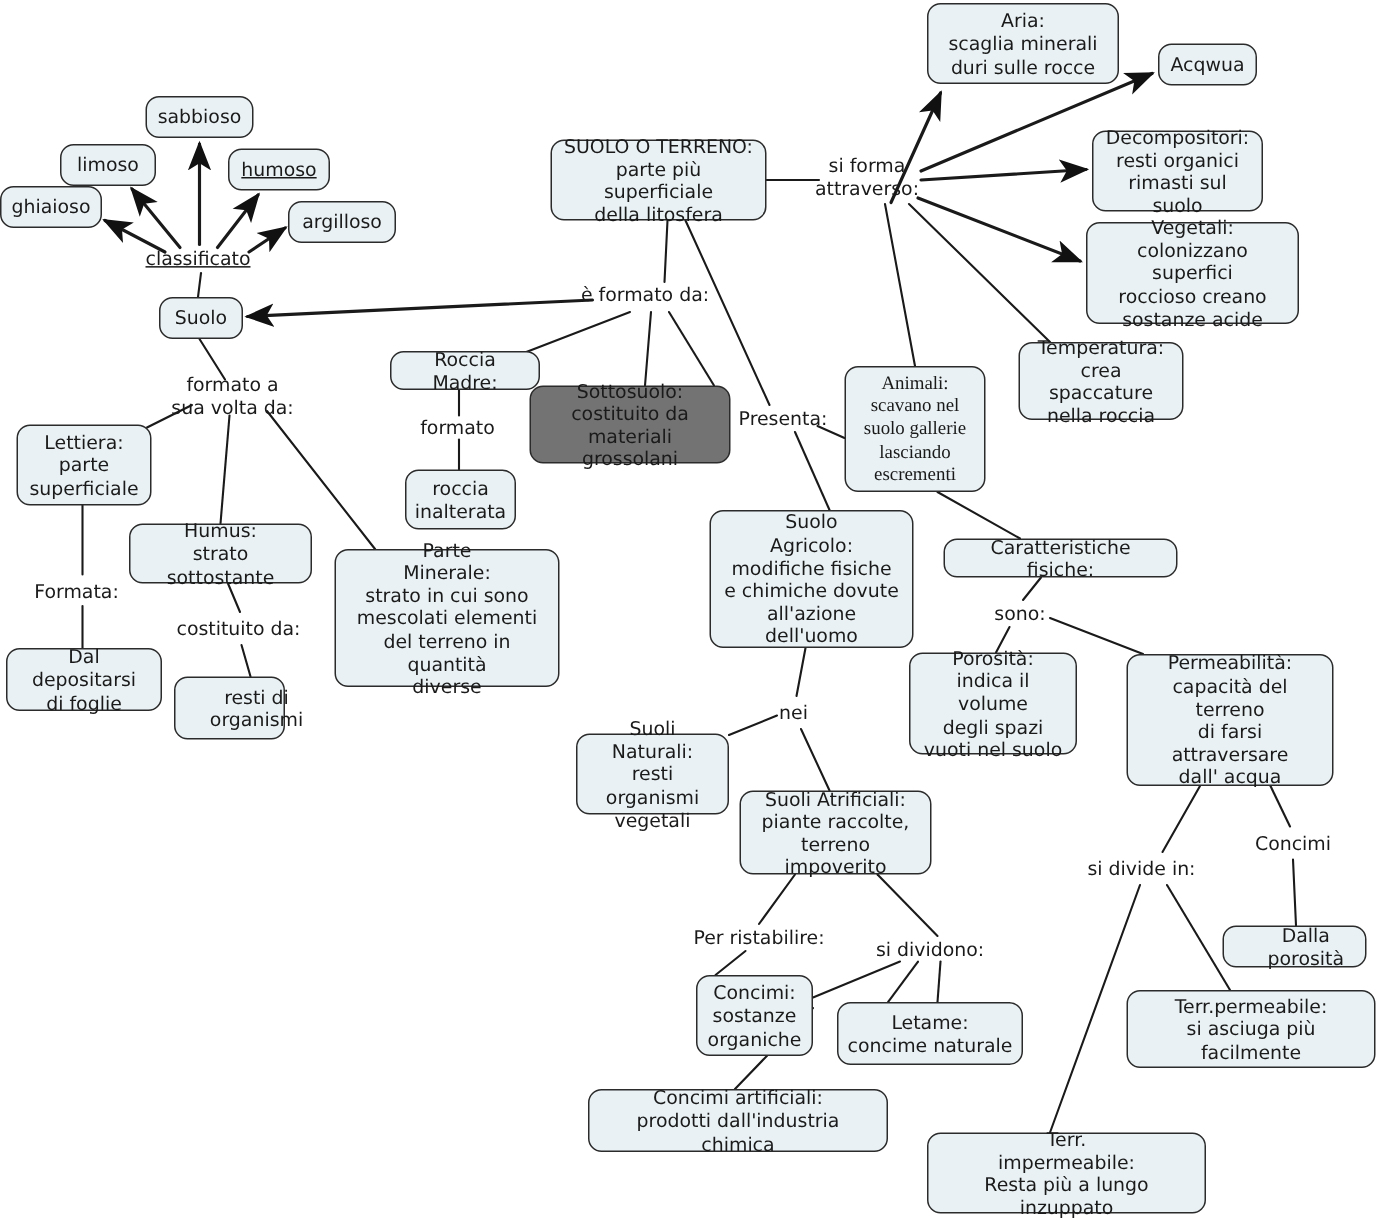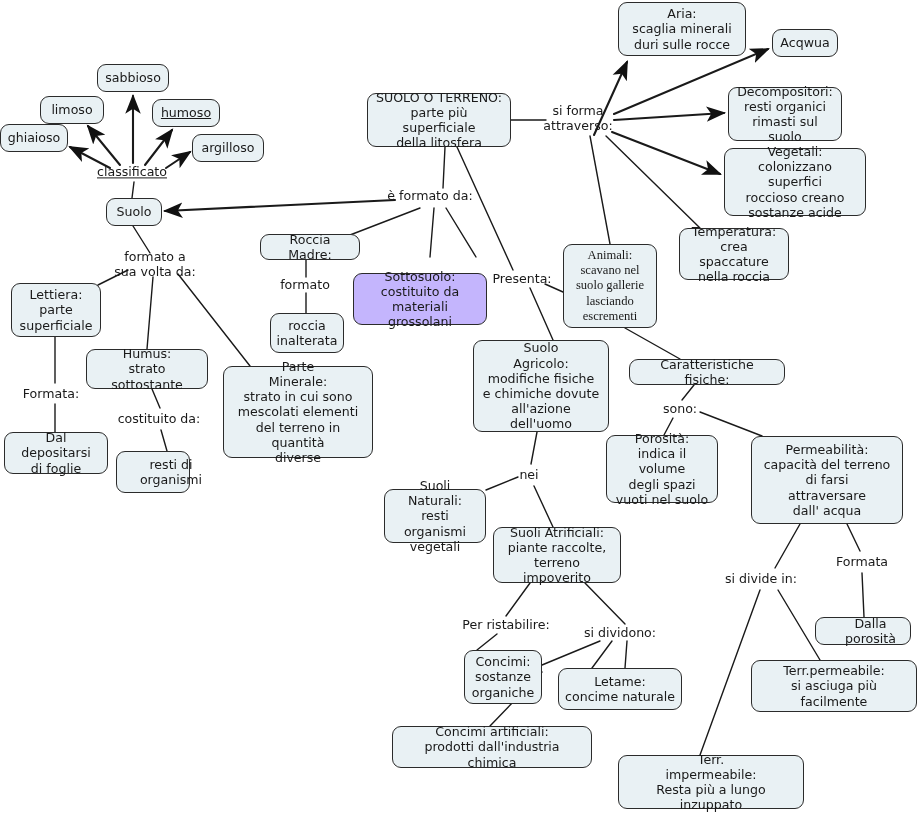--- a/index.html
+++ b/index.html
@@ -132,21 +132,21 @@
 resti organici
 rimasti sul suolo</div>
       <div class="node" style="left: 724px; top: 148px; width: 142px; height: 68px; background: rgb(233, 241, 244); border-color: rgb(43, 43, 43);">Vegetali:
 colonizzano superfici
 roccioso creano
 sostanze acide</div>
       <div class="node" style="left: 679px; top: 228px; width: 110px; height: 52px; background: rgb(233, 241, 244); border-color: rgb(43, 43, 43);">Temperatura:
 crea spaccature
 nella roccia</div>
       <div class="node" style="left: 260px; top: 234px; width: 100px; height: 26px; background: rgb(233, 241, 244); border-color: rgb(43, 43, 43);">Roccia Madre:</div>
-      <div class="node" style="left: 353px; top: 257px; width: 134px; height: 52px; background: #c4b5fd; border-color: rgb(43, 43, 43); margin-top: 16px;">Sottosuolo:
+      <div class="node" style="left: 353px; top: 257px; width: 134px; height: 52px; background: #737373; border-color: rgb(43, 43, 43);">Sottosuolo:
 costituito da
 materiali grossolani</div>
       <div class="node" style="left: 270px; top: 313px; width: 74px; height: 40px; background: rgb(233, 241, 244); border-color: rgb(43, 43, 43);">roccia
 inalterata</div>
       <div class="node" style="left: 563px; top: 244px; width: 94px; height: 84px; background: rgb(233, 241, 244); border-color: rgb(43, 43, 43); font-family: Liberation Serif, serif;">Animali:
 scavano nel
 suolo gallerie
 lasciando
 escrementi</div>
       <div class="node" style="left: 11px; top: 283px; width: 90px; height: 54px; background: rgb(233, 241, 244); border-color: rgb(43, 43, 43);">Lettiera:
@@ -167,21 +167,21 @@
       <div class="node" style="left: 473px; top: 340px; width: 136px; height: 92px; background: rgb(233, 241, 244); border-color: rgb(43, 43, 43);">Suolo
 Agricolo:
 modifiche fisiche
 e chimiche dovute
 all'azione dell'uomo</div>
       <div class="node" style="left: 629px; top: 359px; width: 156px; height: 26px; background: rgb(233, 241, 244); border-color: rgb(43, 43, 43);">Caratteristiche fisiche:</div>
       <div class="node" style="left: 606px; top: 435px; width: 112px; height: 68px; background: rgb(233, 241, 244); border-color: rgb(43, 43, 43);">Porosità:
 indica il volume
 degli spazi
 vuoti nel suolo</div>
-      <div class="node" style="left: 751px; top: 436px; width: 152px; height: 88px; background: rgb(233, 241, 244); border-color: rgb(43, 43, 43);">Permeabilità:
+      <div class="node" style="left: 751px; top: 436px; width: 138px; height: 88px; background: rgb(233, 241, 244); border-color: rgb(43, 43, 43);">Permeabilità:
 capacità del terreno
 di farsi
 attraversare
 dall' acqua</div>
       <div class="node" style="left: 384px; top: 489px; width: 102px; height: 54px; background: rgb(233, 241, 244); border-color: rgb(43, 43, 43);">Suoli Naturali:
 resti organismi
 vegetali</div>
       <div class="node" style="left: 493px; top: 527px; width: 128px; height: 56px; background: rgb(233, 241, 244); border-color: rgb(43, 43, 43);">Suoli Atrificiali:
 piante raccolte,
 terreno impoverito</div>
@@ -208,16 +208,16 @@
       <div class="link-label" style="left: 430px; top: 196px;">è formato da:</div>
       <div class="link-label" style="left: 305px; top: 285px;">formato</div>
       <div class="link-label" style="left: 578px; top: 118px;">si forma
 attraverso:</div>
       <div class="link-label" style="left: 522px; top: 279px;">Presenta:</div>
       <div class="link-label" style="left: 680px; top: 409px;">sono:</div>
       <div class="link-label" style="left: 529px; top: 475px;">nei</div>
       <div class="link-label" style="left: 506px; top: 625px;">Per ristabilire:</div>
       <div class="link-label" style="left: 620px; top: 633px;">si dividono:</div>
       <div class="link-label" style="left: 761px; top: 579px;">si divide in:</div>
-      <div class="link-label" style="left: 862px; top: 562px;">Formata</div>
+      <div class="link-label" style="left: 862px; top: 562px;">Concimi</div>
     </div>
 
 </div>
 
 </body></html>

